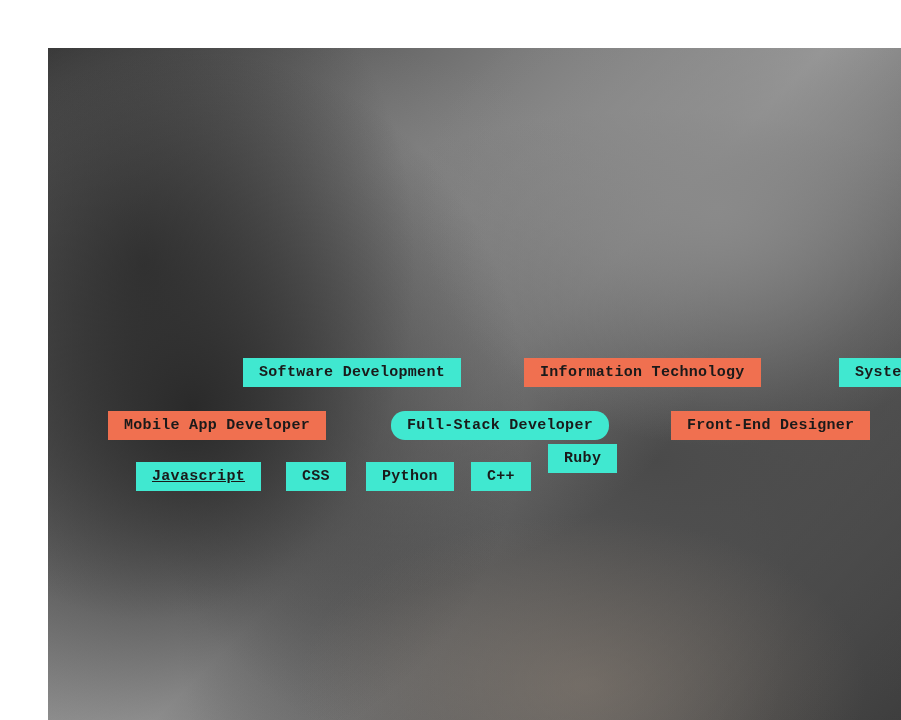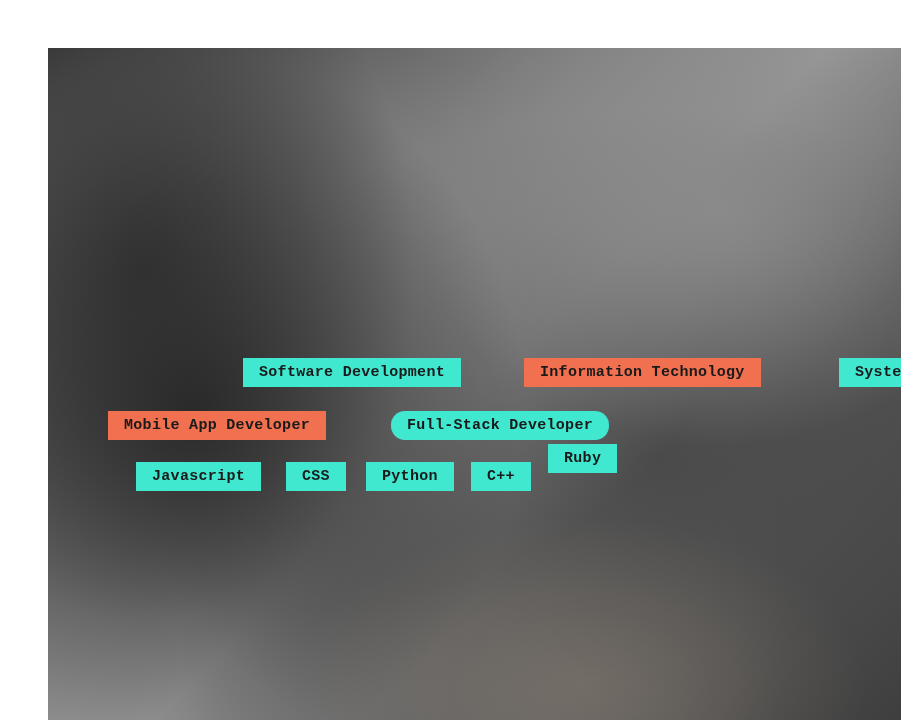--- a/index.html
+++ b/index.html
@@ -112,20 +112,21 @@
 
     .tag-frontend {
       top: 347px;
       left: 607px;
     }
 
     
     .tag-javascript {
       top: 398px;
       left: 72px;
+      text-decoration: underline;
     }
 
     .tag-css {
       top: 398px;
       left: 222px;
     }
 
     .tag-python {
       top: 398px;
       left: 302px;
@@ -155,20 +156,21 @@
   <span class="tag tag-cyan tag-software-dev">Software Development</span>
 
   <span class="tag tag-orange tag-info-tech">Information Technology</span>
 
   <span class="tag tag-cyan tag-systems-admin">Systems Ad...</span>
 
   <span class="tag tag-orange tag-mobile-app">Mobile App Developer</span>
 
   <span class="tag tag-cyan tag-fullstack">Full-Stack Developer</span>
 
+  <span class="tag tag-orange tag-frontend">Front-End Designer</span>
 
   <span class="tag tag-cyan tag-javascript">Javascript</span>
 
   <span class="tag tag-cyan tag-css">CSS</span>
 
   <span class="tag tag-cyan tag-python">Python</span>
 
   <span class="tag tag-cyan tag-cpp">C++</span>
 
   <span class="tag tag-cyan tag-ruby">Ruby</span>

